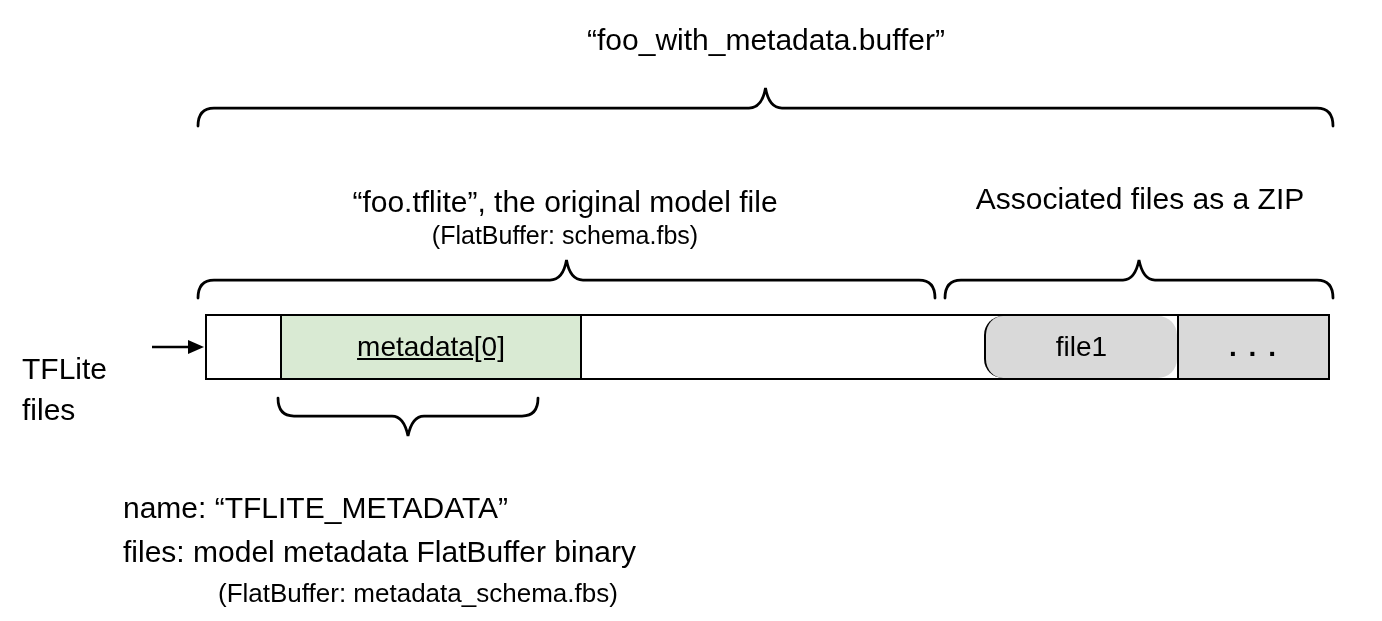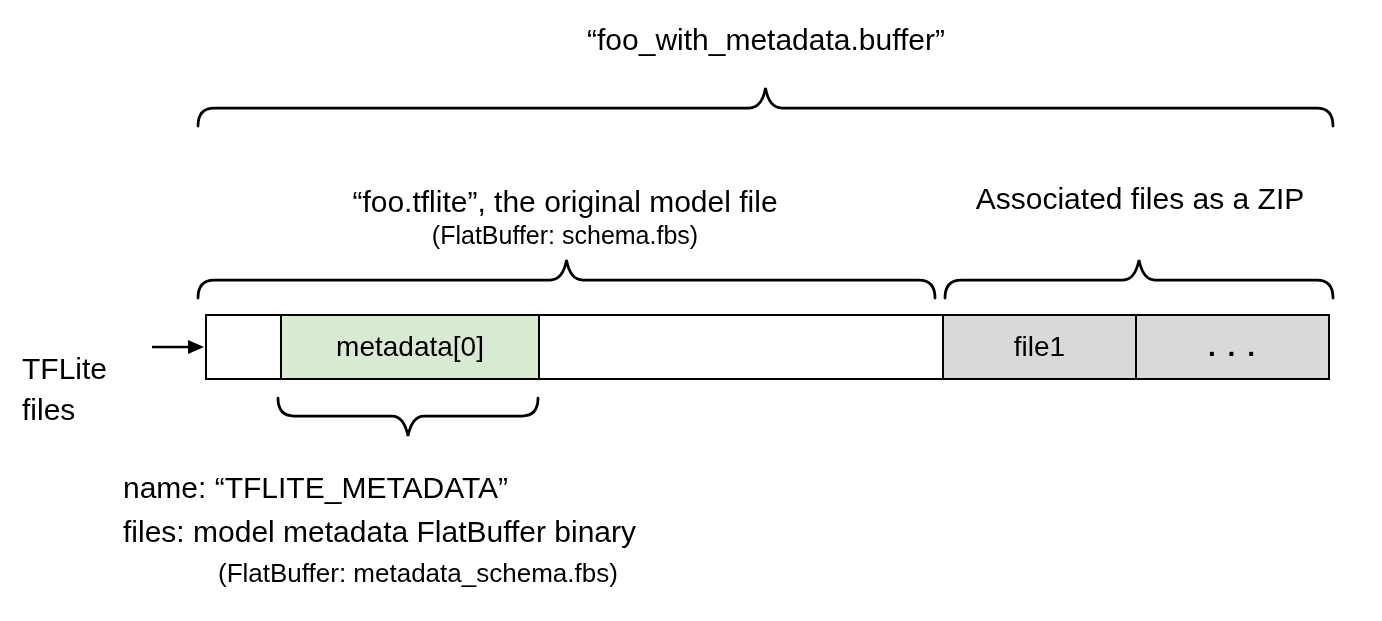--- a/index.html
+++ b/index.html
@@ -95,27 +95,27 @@
     box-sizing: border-box;
     height: 100%;
     display: flex;
     align-items: center;
     justify-content: center;
     font-size: 28px;
     white-space: nowrap;
   }
   .bar .segment + .segment { border-left: 2px solid #000000; }
   .seg-0 { width: 73px; }
-  .seg-1 { width: 258px; }
+  .seg-1 { width: 300px; text-decoration: underline; }
   .seg-2 { width: 404px; }
-  .seg-3 { width: 193px; }
+  .seg-3 { width: 193px; border-radius: 19px; }
   .seg-4 { flex: 1; font-weight: bold; font-size: 30px; letter-spacing: 2px; }
 
   .metadata-note {
-    top: 466px;
+    top: 486px;
     left: 123px;
     white-space: nowrap;
   }
   .metadata-note .note-line {
     font-size: 30px;
     line-height: 44px;
   }
   .metadata-note .note-subline {
     font-size: 26px;
     line-height: 38px;

